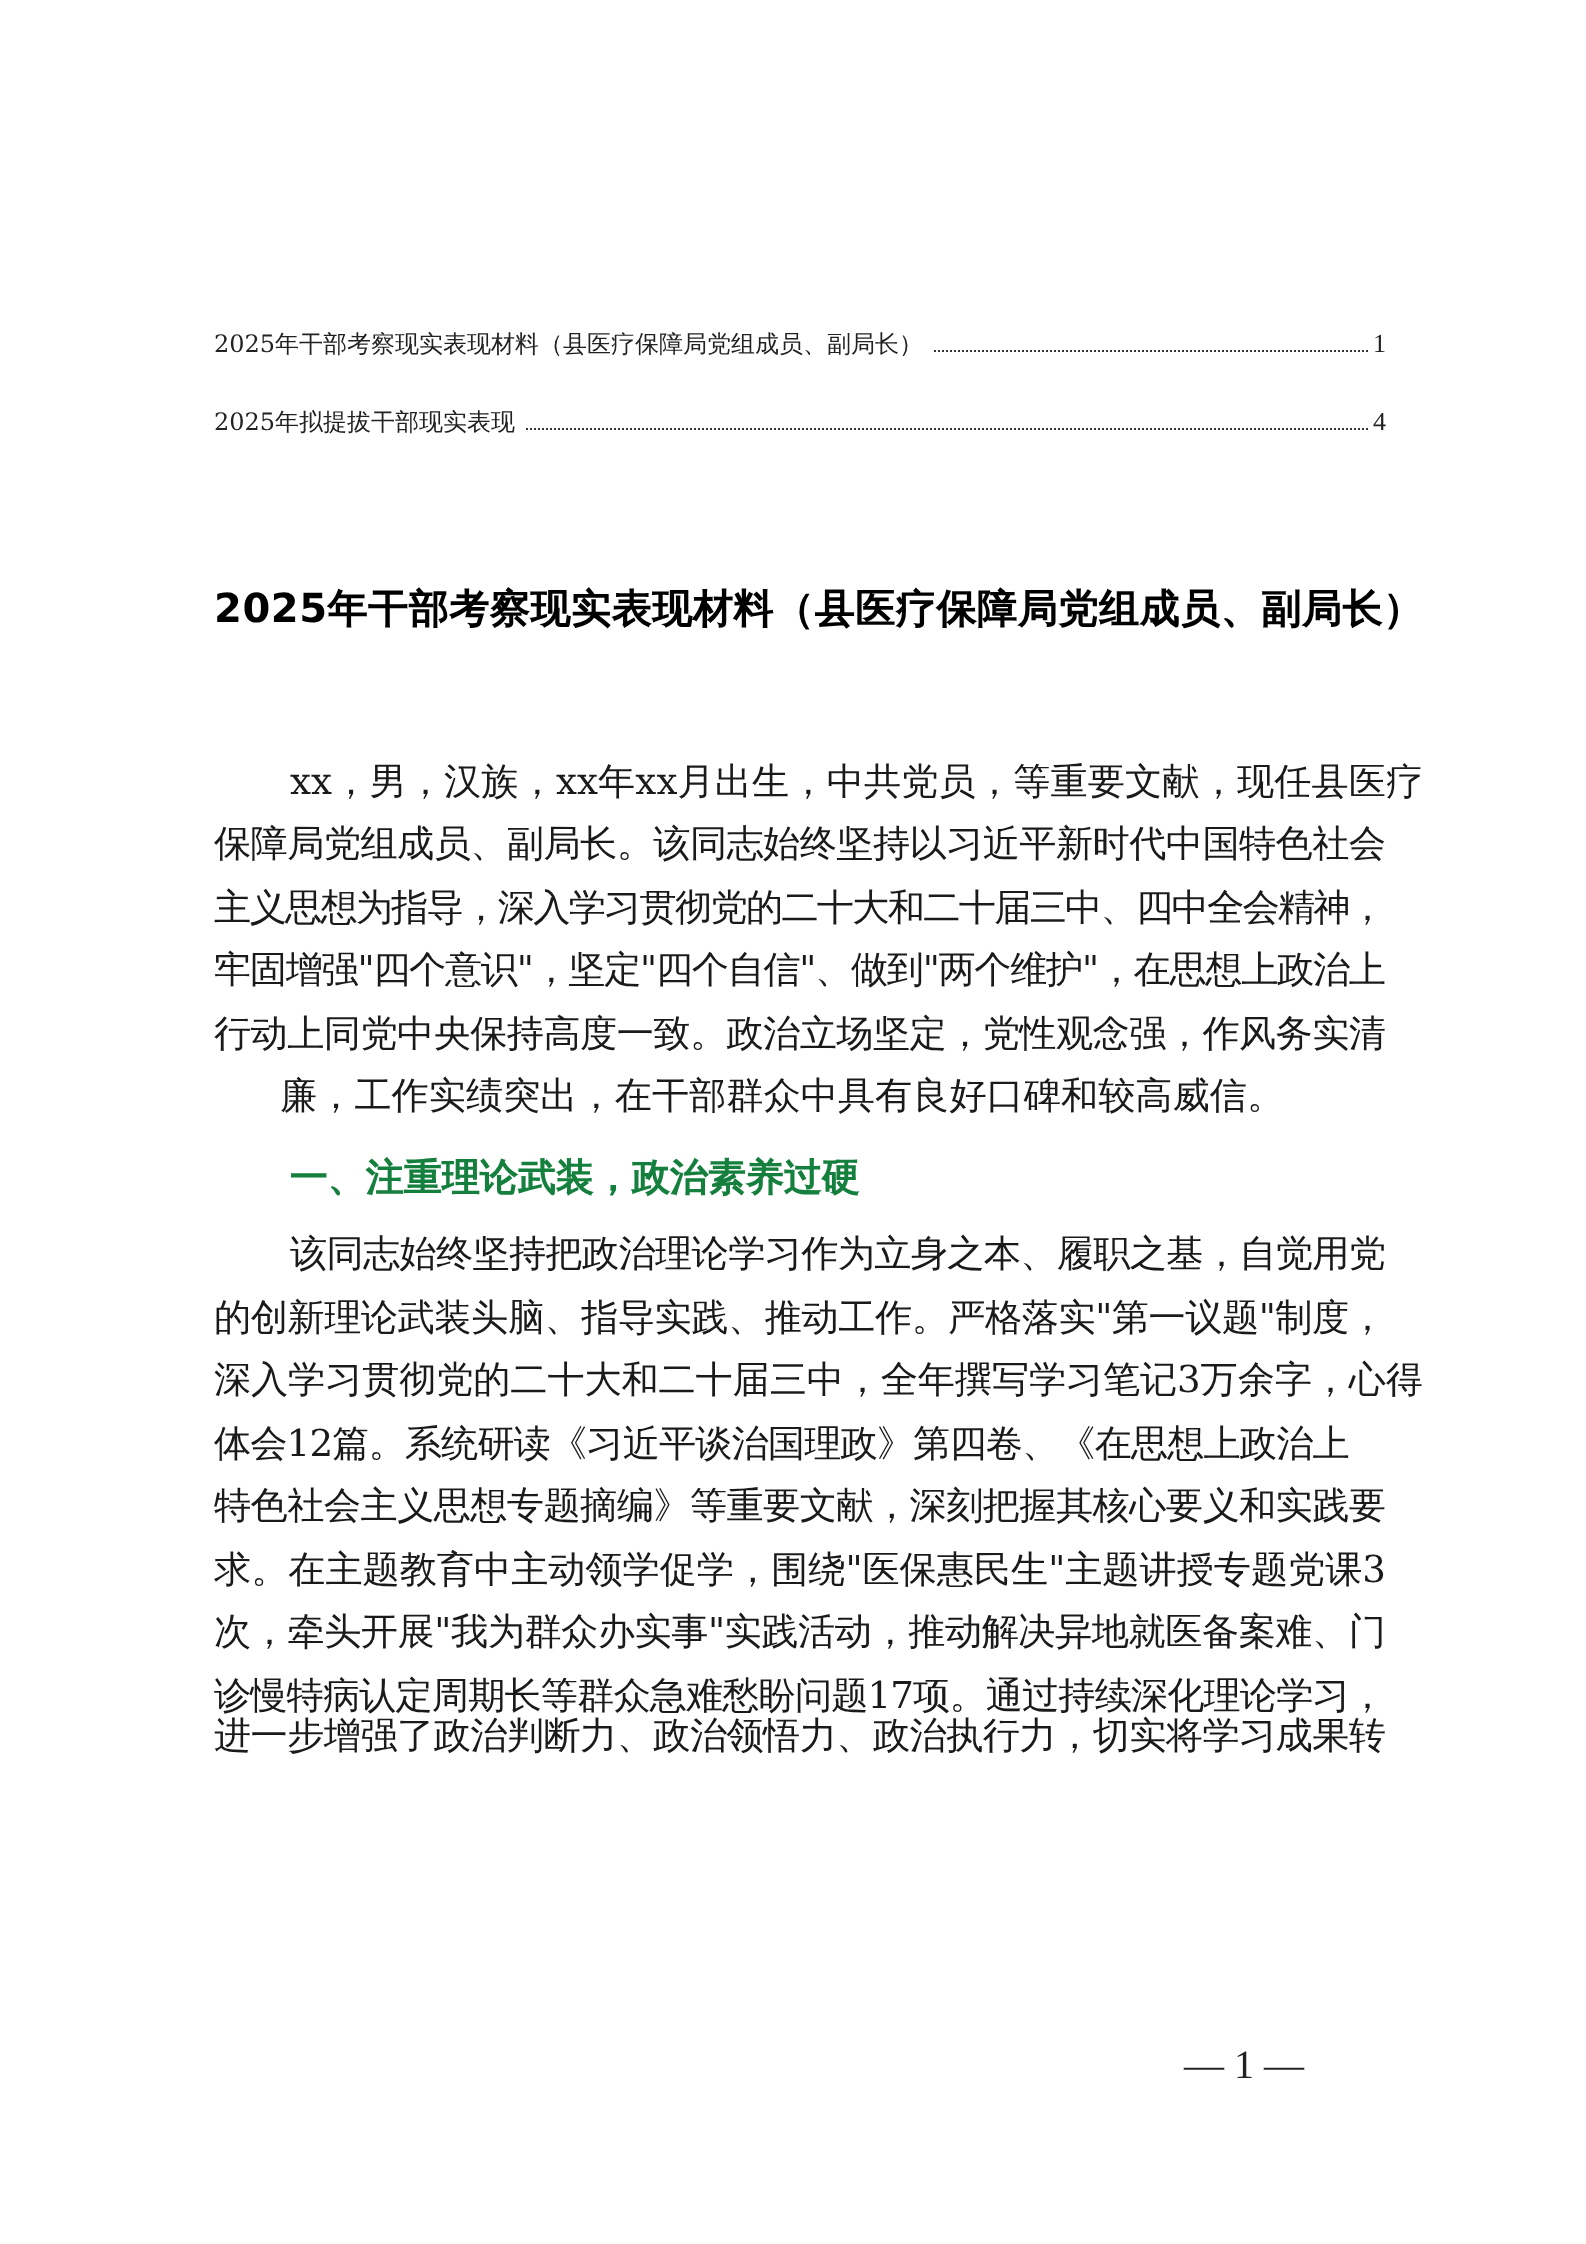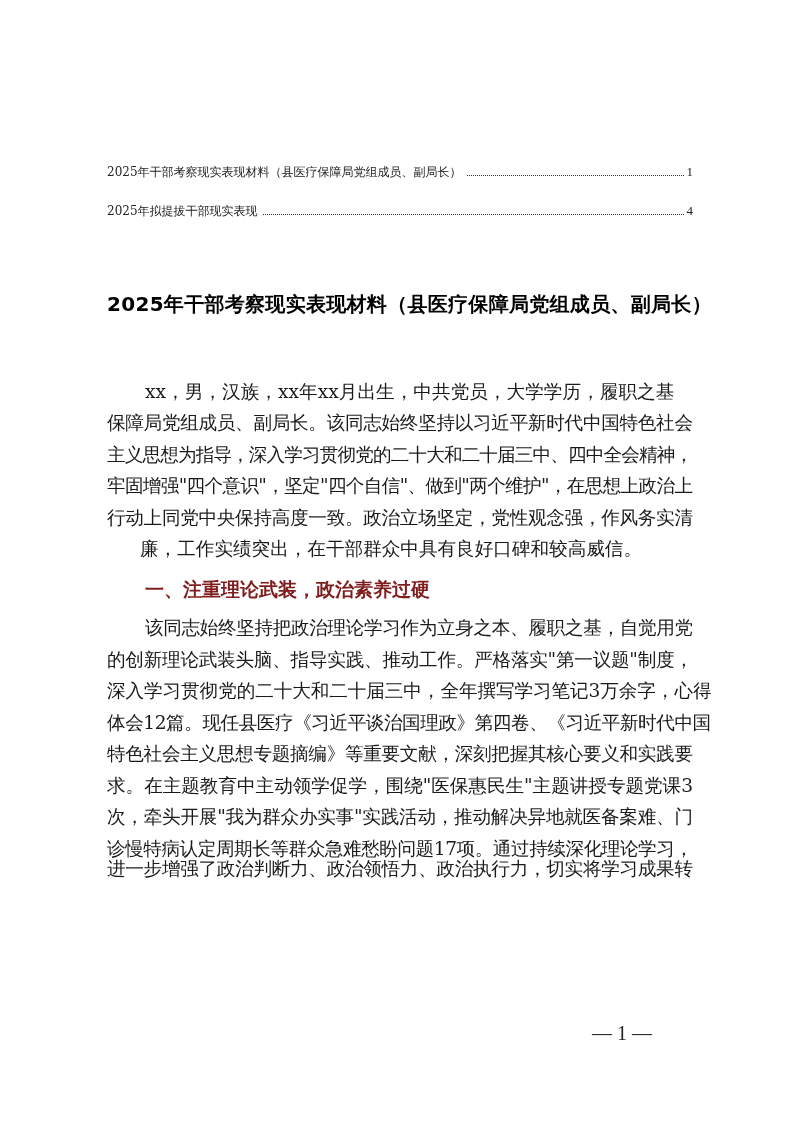--- a/index.html
+++ b/index.html
@@ -12,21 +12,21 @@
     .toc-entry .dots { flex: 1; border-bottom: 1px dotted #333; margin: 0 3px 5px 5px; height: 1px; }
     .toc-entry .pg { font-family: "Liberation Serif", serif; font-size: 13px; }
     .doc-title { position: absolute; left: 107px; top: 290px; width: 586px; font-family: "DejaVu Sans", "Liberation Sans", sans-serif;
       font-weight: bold; font-size: 20px; letter-spacing: 0.3px; white-space: nowrap; color: #000; line-height: 28px; }
     .line { position: absolute; left: 107px; width: 586px; height: 30px; line-height: 30px;
       font-family: "DejaVu Serif", "Liberation Serif", serif; font-size: 18.6px; color: #1a1a1a;
       white-space: nowrap; text-align: justify; text-align-last: justify; overflow: visible; }
     .line.indent { left: 145px; width: 548px; }
     .line.last { text-align-last: left; }
     .heading { position: absolute; left: 145px; height: 30px; line-height: 30px; font-family: "DejaVu Sans", "Liberation Sans", sans-serif;
-      font-weight: bold; font-size: 19px; color: #7f1d1d; white-space: nowrap; }
+      font-weight: bold; font-size: 19px; color: #15803d; white-space: nowrap; }
     .footer { position: absolute; left: 592px; top: 1022px; font-family: "Liberation Serif", serif; font-size: 20px; color: #222; white-space: nowrap; }
   </style>
 </head>
 <body>
 
 <div class="page">
 
   <div class="toc">
     <div class="toc-entry" style="top:163px;">
       <span class="t">2025年干部考察现实表现材料（县医疗保障局党组成员、副局长）</span>
@@ -36,35 +36,35 @@
     <div class="toc-entry" style="top:202px;justify-content:center;">
       <span class="t">2025年拟提拔干部现实表现</span>
       <span class="dots"></span>
       <span class="pg">4</span>
     </div>
   </div>
 
   <div class="doc-title">2025年干部考察现实表现材料（县医疗保障局党组成员、副局长）</div>
 
   <div>
-    <div class="line indent" style="top: 377px; letter-spacing: 0.0529234px; text-align: left; text-align-last: left;">xx，男，汉族，xx年xx月出生，中共党员，大学学历，履职之基</div>
+    <div class="line indent" style="top: 377px; letter-spacing: 0.0529234px; text-align: left; text-align-last: left;">xx，男，汉族，xx年xx月出生，中共党员，等重要文献，现任县医疗</div>
     <div class="line" style="top: 408px; letter-spacing: -0.290323px; text-align: right; text-align-last: left;">保障局党组成员、副局长。该同志始终坚持以习近平新时代中国特色社会</div>
     <div class="line" style="top: 440px; letter-spacing: -0.862305px; text-align: left; text-align-last: left;">主义思想为指导，深入学习贯彻党的二十大和二十届三中、四中全会精神，</div>
     <div class="line" style="top: 471px; letter-spacing: -0.661161px; text-align: left; text-align-last: left;">牢固增强"四个意识"，坚定"四个自信"、做到"两个维护"，在思想上政治上</div>
     <div class="line" style="top: 503px; letter-spacing: -0.290323px; text-align: left; text-align-last: left; font-family: Liberation Serif, serif;">行动上同党中央保持高度一致。政治立场坚定，党性观念强，作风务实清</div>
     <div class="line last" style="top:534px;margin-left:33px;">廉，工作实绩突出，在干部群众中具有良好口碑和较高威信。</div>
   </div>
 
   <div class="heading" style="top:574px;">一、注重理论武装，政治素养过硬</div>
 
   <div>
     <div class="line indent" style="top: 613px; letter-spacing: -0.338362px; text-align: center; text-align-last: left;">该同志始终坚持把政治理论学习作为立身之本、履职之基，自觉用党</div>
     <div class="line" style="top: 645px; letter-spacing: -0.234863px; text-align: left; text-align-last: left;">的创新理论武装头脑、指导实践、推动工作。严格落实"第一议题"制度，</div>
     <div class="line" style="top: 676px; letter-spacing: -0.0725806px; text-align: left; text-align-last: left;">深入学习贯彻党的二十大和二十届三中，全年撰写学习笔记3万余字，心得</div>
-    <div class="line" style="top: 708px; letter-spacing: -0.439941px; text-align: left; text-align-last: left;">体会12篇。现任县医疗《习近平谈治国理政》第四卷、《习近平新时代中国</div>
+    <div class="line" style="top: 708px; letter-spacing: -0.439941px; text-align: left; text-align-last: left;">体会12篇。系统研读《习近平谈治国理政》第四卷、《在思想上政治上</div>
     <div class="line" style="top: 739px; letter-spacing: -0.290323px; text-align: right; text-align-last: left;">特色社会主义思想专题摘编》等重要文献，深刻把握其核心要义和实践要</div>
     <div class="line" style="top: 771px; letter-spacing: -0.0234375px; text-align: left; text-align-last: left;">求。在主题教育中主动领学促学，围绕"医保惠民生"主题讲授专题党课3</div>
     <div class="line" style="top: 802px; letter-spacing: -0.234863px; text-align: left; text-align-last: left;">次，牵头开展"我为群众办实事"实践活动，推动解决异地就医备案难、门</div>
     <div class="line" style="top: 834px; letter-spacing: -0.439941px; text-align: center; text-align-last: left;">诊慢特病认定周期长等群众急难愁盼问题17项。通过持续深化理论学习，</div>
     <div class="line" style="top: 854px; letter-spacing: -0.290323px; text-align: right; text-align-last: left;">进一步增强了政治判断力、政治领悟力、政治执行力，切实将学习成果转</div>
   </div>
 
   <div class="footer">— 1 —</div>
 </div>
 

